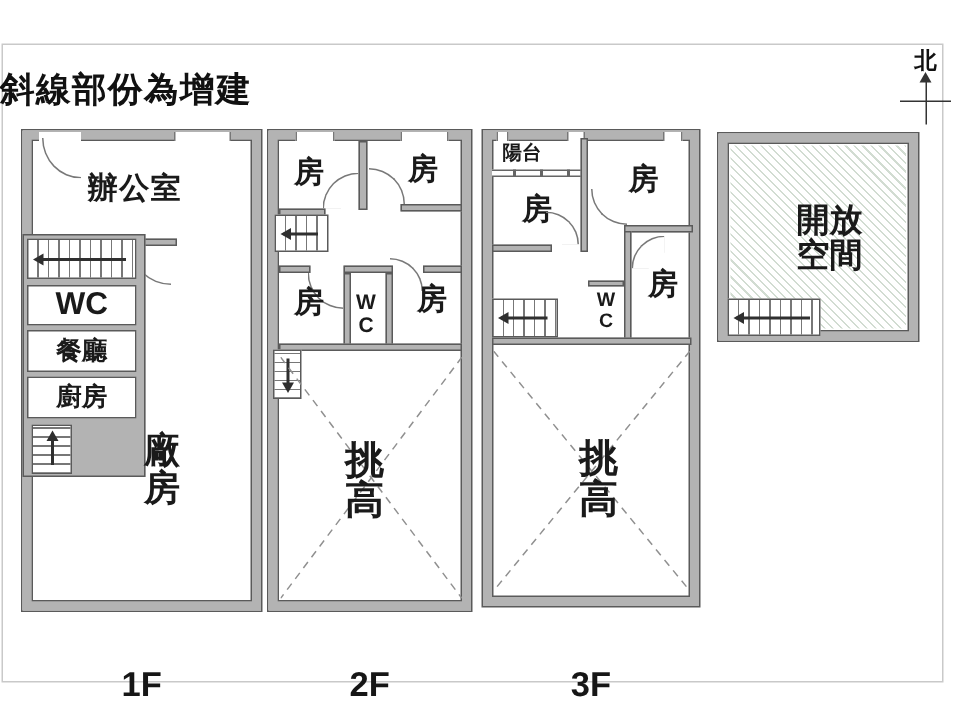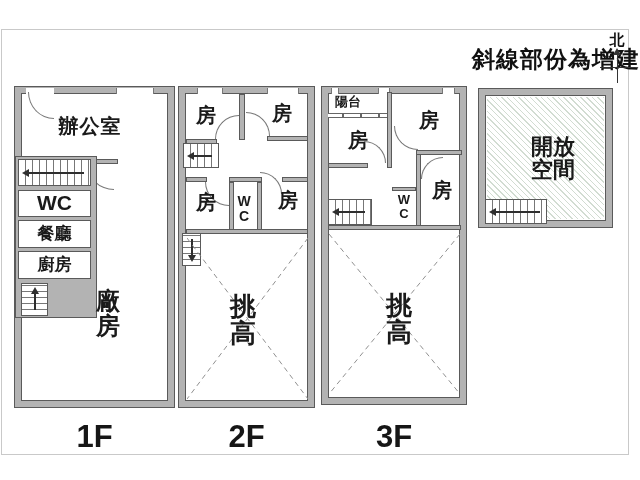--- a/index.html
+++ b/index.html
@@ -34,22 +34,22 @@
   .ar-up{position:absolute;left:50%;top:5px;bottom:5px;width:2px;margin-left:-1px;background:#2f2f2f;}
   .ar-up::before{content:"";position:absolute;top:-2px;left:-3px;border-bottom:7px solid #2f2f2f;
                  border-left:4px solid transparent;border-right:4px solid transparent;}
   .ar-down{position:absolute;left:50%;top:5px;bottom:5px;width:2px;margin-left:-1px;background:#2f2f2f;}
   .ar-down::before{content:"";position:absolute;bottom:-2px;left:-3px;border-top:7px solid #2f2f2f;
                    border-left:4px solid transparent;border-right:4px solid transparent;}
   
   .rlabel{position:absolute;display:flex;align-items:center;justify-content:center;
           font-weight:bold;color:#1a1a1a;line-height:1.05;text-align:center;}
   .vtext{word-break:break-all;}
-  .floorlabel{position:absolute;font-weight:bold;font-size:31px;text-align:center;color:#161616;}
-  #title{position:absolute;left:0;top:44px;width:640px;text-align:right;
+  .floorlabel{position:absolute;font-weight:bold;font-size:23px;text-align:center;color:#161616;margin-top:24px;}
+  #title{position:absolute;left:0;top:44px;width:640px;text-align:left;
          font-size:23px;font-weight:bold;letter-spacing:1px;color:#111;}
   #watermark{position:absolute;left:152px;top:217px;width:344px;text-align:center;
              font-size:50px;line-height:52px;font-weight:bold;letter-spacing:5px;
              color:#8e8e8e;opacity:0.85;z-index:60;pointer-events:none;white-space:nowrap;}
   
   .hatch{position:absolute;inset:8px;
          background-image:repeating-linear-gradient(45deg,rgba(125,155,125,0.35) 0px,rgba(125,155,125,0.35) 1px,transparent 1px,transparent 4px);}
   
   #compass{position:absolute;left:602px;top:31px;width:30px;height:52px;}
   #compass .nlabel{position:absolute;left:0;top:0;width:30px;text-align:center;font-size:15px;font-weight:bold;}

